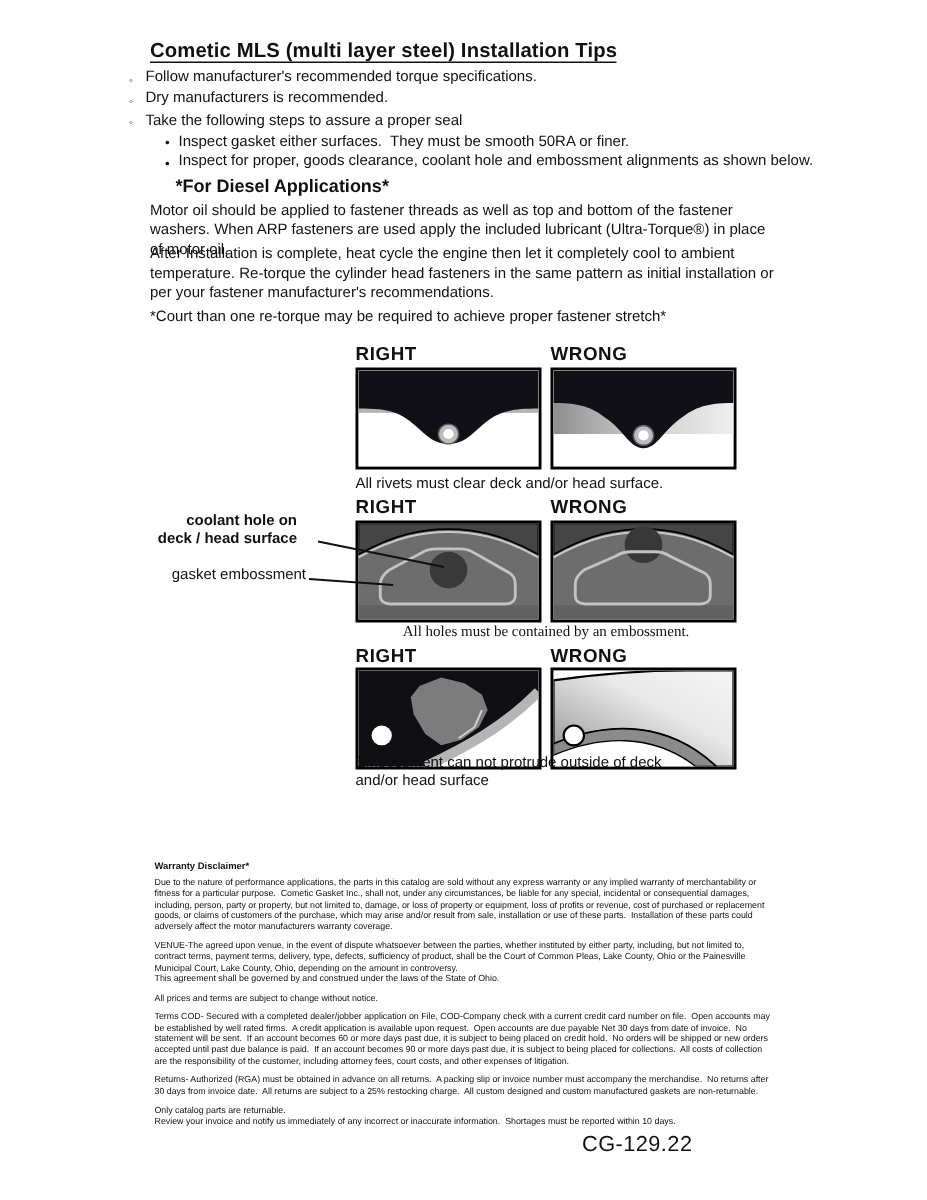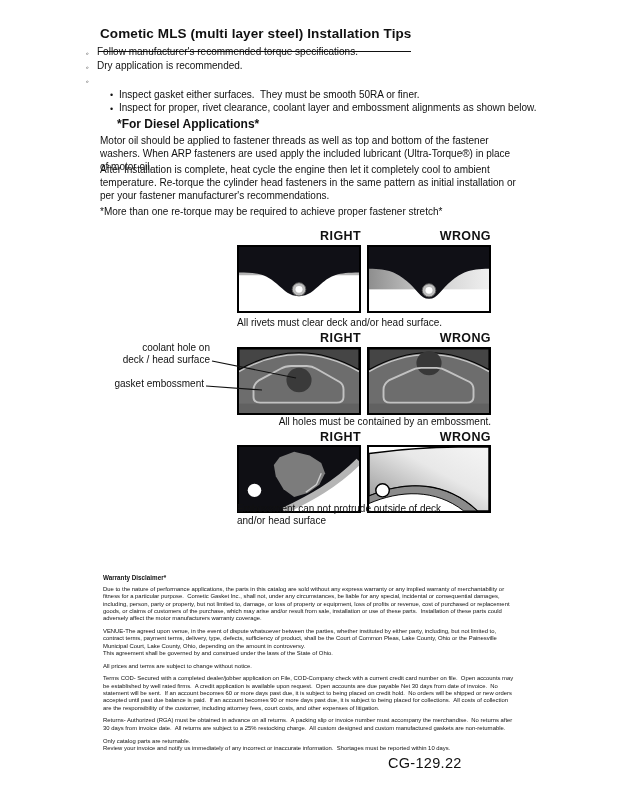--- a/index.html
+++ b/index.html
@@ -3,42 +3,42 @@
 <meta charset="utf-8">
 <style>
   html,body{margin:0;padding:0;background:#888;}
   .page{
     position:relative;width:618px;height:800px;background:#ffffff;
     font-family:"Liberation Sans",sans-serif;color:#111;overflow:hidden;
     margin:0 auto;
   }
   .title{
     position:absolute;left:100px;top:26px;font-size:13.5px;font-weight:bold;
-    border-bottom:1.5px solid #111;padding-bottom:10px;letter-spacing:.1px;
+    border-bottom:1.5px solid #111;padding-bottom:0;letter-spacing:.1px;
   }
   .bullets{position:absolute;left:86px;top:46px;font-size:10px;line-height:12.8px;}
   .brow{display:flex;}
   .bmark{width:11px;font-size:7.5px;padding-top:1.5px;flex:none;}
   .brow.sub{margin-left:24px;}
   .brow.sub .bmark{width:9px;font-size:9px;padding-top:.5px;}
   .btext{white-space:pre-wrap;text-align:center;}
   .diesel-h{position:absolute;left:100px;top:117px;font-size:12px;font-weight:bold;margin-left:17px;}
   .para{position:absolute;left:100px;width:420px;font-size:10px;line-height:13px;white-space:pre-wrap;}
   #para1{top:134px;}
   #para2{top:163px;}
   #note{top:205px;}
-  .dg-header{position:absolute;width:124px;text-align:right;font-size:12.5px;font-weight:bold;letter-spacing:.4px;}
+  .dg-header{position:absolute;width:124px;text-align:left;font-size:12.5px;font-weight:bold;letter-spacing:.4px;}
   .panel{position:absolute;width:124px;height:68px;border:2px solid #000;box-sizing:border-box;background:#fff;}
   .panel svg{display:block;width:100%;height:100%;}
   .caption{position:absolute;font-size:10px;white-space:pre-line;line-height:11.5px;}
   #cap1{left:237px;top:317px;}
-  #cap2{left:237px;top:416px;width:254px;text-align:right;}
+  #cap2{left:237px;top:416px;width:254px;text-align:center;font-family:Liberation Serif, serif;}
   #cap3{left:237px;top:503px;width:270px;}
   .lbl{position:absolute;font-size:10px;line-height:11.8px;text-align:right;white-space:pre-line;}
-  #lbl-coolant{left:70px;top:342px;width:140px;}
+  #lbl-coolant{left:58px;top:342px;width:140px;font-weight:bold;}
   #lbl-emboss{left:66px;top:378px;width:138px;text-align:right;}
   .leader-svg{position:absolute;left:190px;top:345px;width:190px;height:55px;}
   .disclaimer{position:absolute;left:103px;top:574px;width:413px;}
   .disclaimer h2{margin:0 0 5px 0;font-size:6.3px;font-weight:bold;}
   .disclaimer p{margin:0 0 5.5px 0;font-size:5.9px;line-height:7.3px;white-space:pre-wrap;}
   .doc-code{position:absolute;left:388px;top:755px;font-size:14.5px;letter-spacing:.3px;}
 </style>
 </head>
 <body>
 
@@ -46,39 +46,40 @@
 
   <div class="title">Cometic MLS (multi layer steel) Installation Tips</div>
 
   <div class="bullets">
     <div class="brow">
       <span class="bmark">◦</span>
       <span class="btext">Follow manufacturer's recommended torque specifications.</span>
     </div>
     <div class="brow">
       <span class="bmark">◦</span>
-      <span class="btext">Dry application is recommended.</span>
+      <span class="btext">Dry manufacturers is recommended.</span>
     </div>
     <div class="brow">
       <span class="bmark">◦</span>
+      <span class="btext">Take the following steps to assure a proper seal</span>
     </div>
     <div class="brow sub">
       <span class="bmark">•</span>
       <span class="btext">Inspect gasket either surfaces.  They must be smooth 50RA or finer.</span>
     </div>
     <div class="brow sub">
       <span class="bmark">•</span>
-      <span class="btext">Inspect for proper, rivet clearance, coolant layer and embossment alignments as shown below.</span>
+      <span class="btext">Inspect for proper, goods clearance, coolant hole and embossment alignments as shown below.</span>
     </div>
   </div>
 
   <div class="diesel-h">*For Diesel Applications*</div>
   <div class="para" id="para1">Motor oil should be applied to fastener threads as well as top and bottom of the fastener washers. When ARP fasteners are used apply the included lubricant (Ultra-Torque®) in place of motor oil.</div>
   <div class="para" id="para2">After Installation is complete, heat cycle the engine then let it completely cool to ambient temperature. Re-torque the cylinder head fasteners in the same pattern as initial installation or per your fastener manufacturer's recommendations.</div>
-  <div class="para" id="note">*More than one re-torque may be required to achieve proper fastener stretch*</div>
+  <div class="para" id="note">*Court than one re-torque may be required to achieve proper fastener stretch*</div>
 
   <div class="dg-header" style="left:237px;top:229px;">RIGHT</div>
   <div class="dg-header" style="left:367px;top:229px;">WRONG</div>
 
   <div class="panel" style="left:237px;top:245px;">
     <svg viewBox="0 0 124 68" preserveAspectRatio="none">
       <rect x="0" y="0" width="124" height="68" fill="#ffffff"></rect>
       <rect x="0" y="24" width="124" height="6" fill="#b4b4b4"></rect>
       <path d="M0,0 H124 V27 C102,27 95,30 85,39 C76,47 72,52 62,52 C52,52 48,47 39,39 C29,30 22,27 0,27 Z" fill="#101016"></path>
       <circle cx="62" cy="45" r="7" fill="#bcbcbc" stroke="#5a5a5a" stroke-width="1"></circle>

